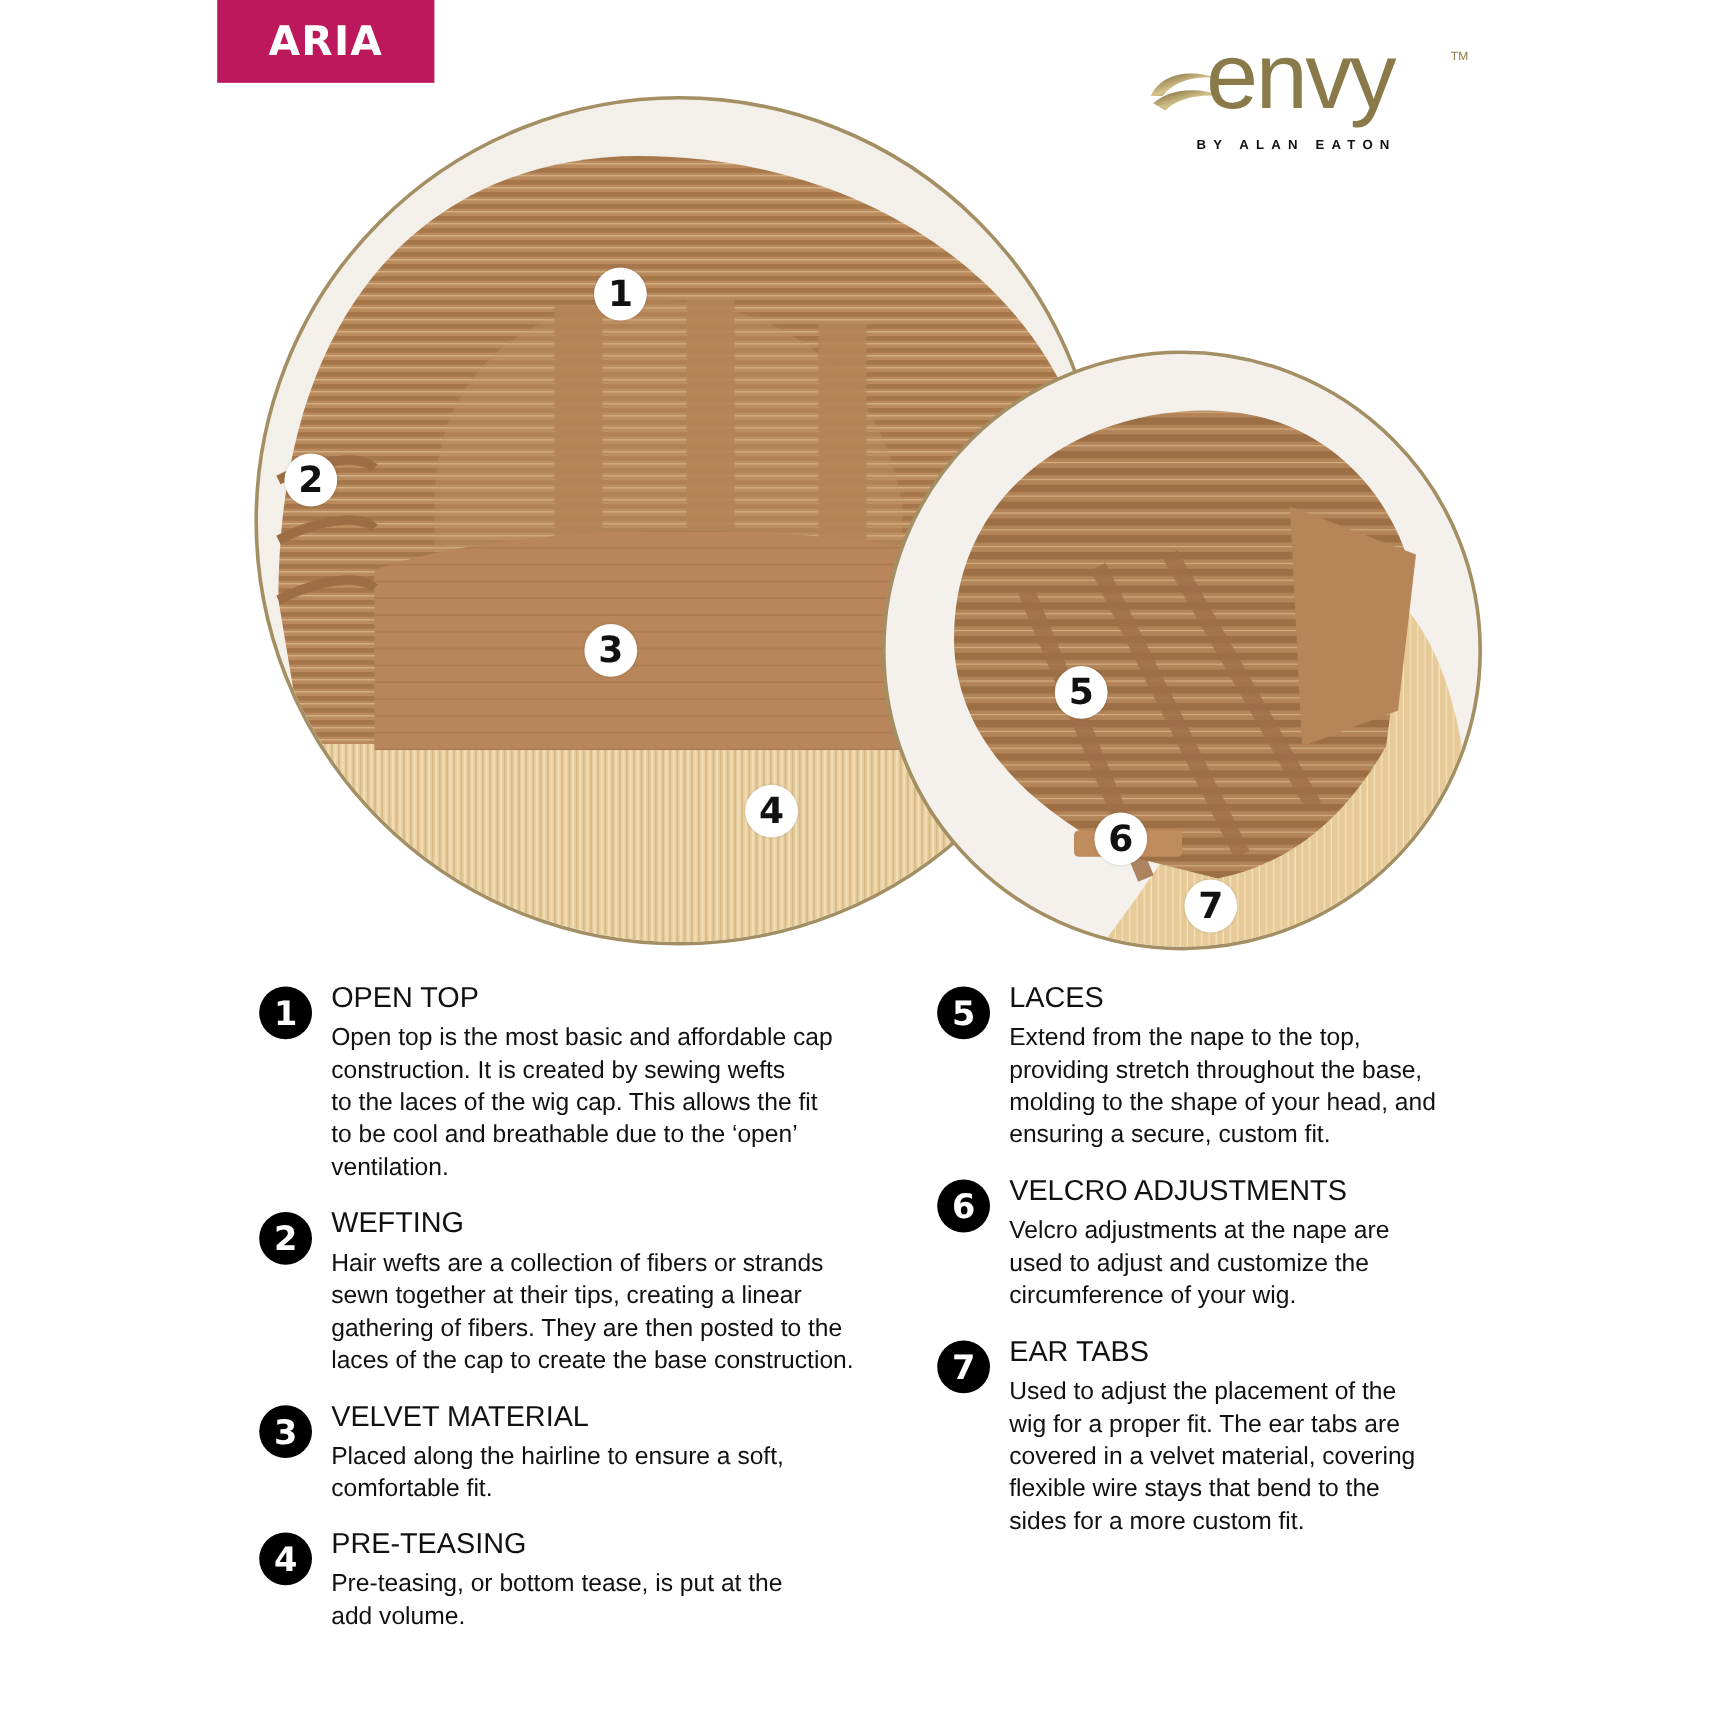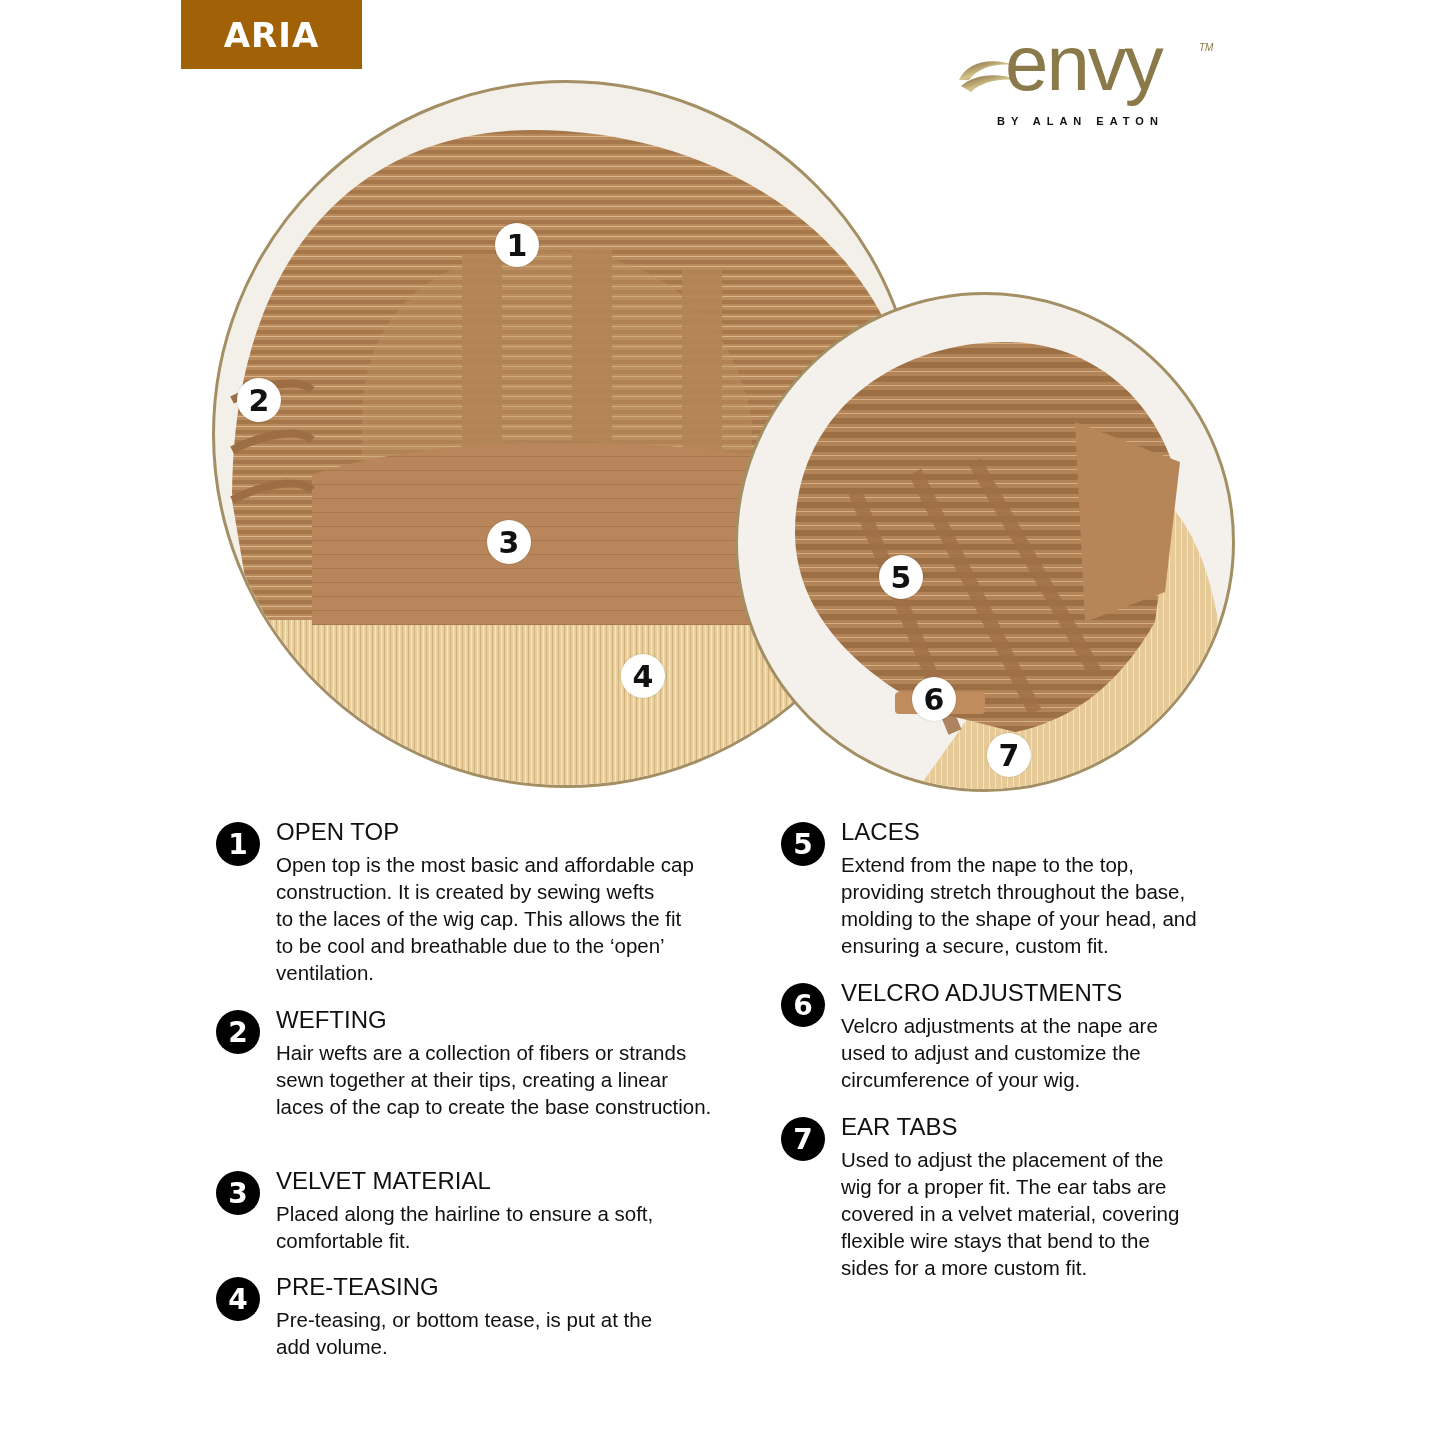--- a/index.html
+++ b/index.html
@@ -1,23 +1,23 @@
 <!DOCTYPE html>
 <html><head>
 <meta charset="utf-8">
 <style>
   html, body { margin:0; padding:0; background:#ffffff; }
   body { width:1445px; height:1445px; position:relative; overflow:hidden; font-family:"Liberation Sans", sans-serif; color:#111; }
 
-  .title-badge { position:absolute; left:181px; top:0; width:181px; height:69px; background:#a16207; color:#fff; display:flex; align-items:center; justify-content:center; font-family:"DejaVu Sans", sans-serif; font-weight:bold; font-size:34px; letter-spacing:1px; }
+  .title-badge { position:absolute; left:181px; top:0; width:181px; height:69px; background:#be185d; color:#fff; display:flex; align-items:center; justify-content:center; font-family:"DejaVu Sans", sans-serif; font-weight:bold; font-size:34px; letter-spacing:1px; }
 
   .logo { position:absolute; left:955px; top:38px; width:280px; height:80px; }
   .logo .swirl { position:absolute; left:2px; top:14px; width:64px; height:44px; }
   .logo .word { position:absolute; left:50px; top:-14px; font-family:"Liberation Sans", sans-serif; font-size:78px; color:#8a7a4a; letter-spacing:-2px; line-height:1; }
-  .logo .tm { position:absolute; left:244px; top:4px; font-size:10px; color:#8a7a4a;font-style:italic; }
+  .logo .tm { position:absolute; left:254px; top:4px; font-size:10px; color:#8a7a4a; }
   .logo .by { position:absolute; left:42px; top:77px; font-size:11px; font-weight:bold; letter-spacing:6px; color:#111; }
 
   .photo { position:absolute; border-radius:50%; overflow:hidden; border:3px solid #a38f63; box-sizing:border-box; }
   .photo-main { left:212px; top:80px; width:708px; height:708px; background:#f3efe9; }
   .photo-small { left:735px; top:292px; width:500px; height:500px; background:#f4f1ec; border-color:#a38f63; z-index:2; }
 
   .cap { position:absolute; }
   .marker { position:absolute; width:44px; height:44px; border-radius:50%; background:#fff; color:#111; font-weight:bold; font-family:"DejaVu Sans", sans-serif; font-size:30px; display:flex; align-items:center; justify-content:center; z-index:5; box-shadow:0 0 2px rgba(0,0,0,.2); }
 
   .features { position:absolute; }
@@ -121,20 +121,21 @@
       <div>ventilation.</div>
     </div>
   </div>
 
   <div class="feature" style="left:216px;top:1006px;">
     <div class="num">2</div>
     <div class="ft-title">WEFTING</div>
     <div class="ft-body">
       <div>Hair wefts are a collection of fibers or strands</div>
       <div>sewn together at their tips, creating a linear</div>
+      <div>gathering of fibers. They are then posted to the</div>
       <div>laces of the cap to create the base construction.</div>
     </div>
   </div>
 
   <div class="feature" style="left:216px;top:1167px;">
     <div class="num">3</div>
     <div class="ft-title">VELVET MATERIAL</div>
     <div class="ft-body">
       <div>Placed along the hairline to ensure a soft,</div>
       <div>comfortable fit.</div>

